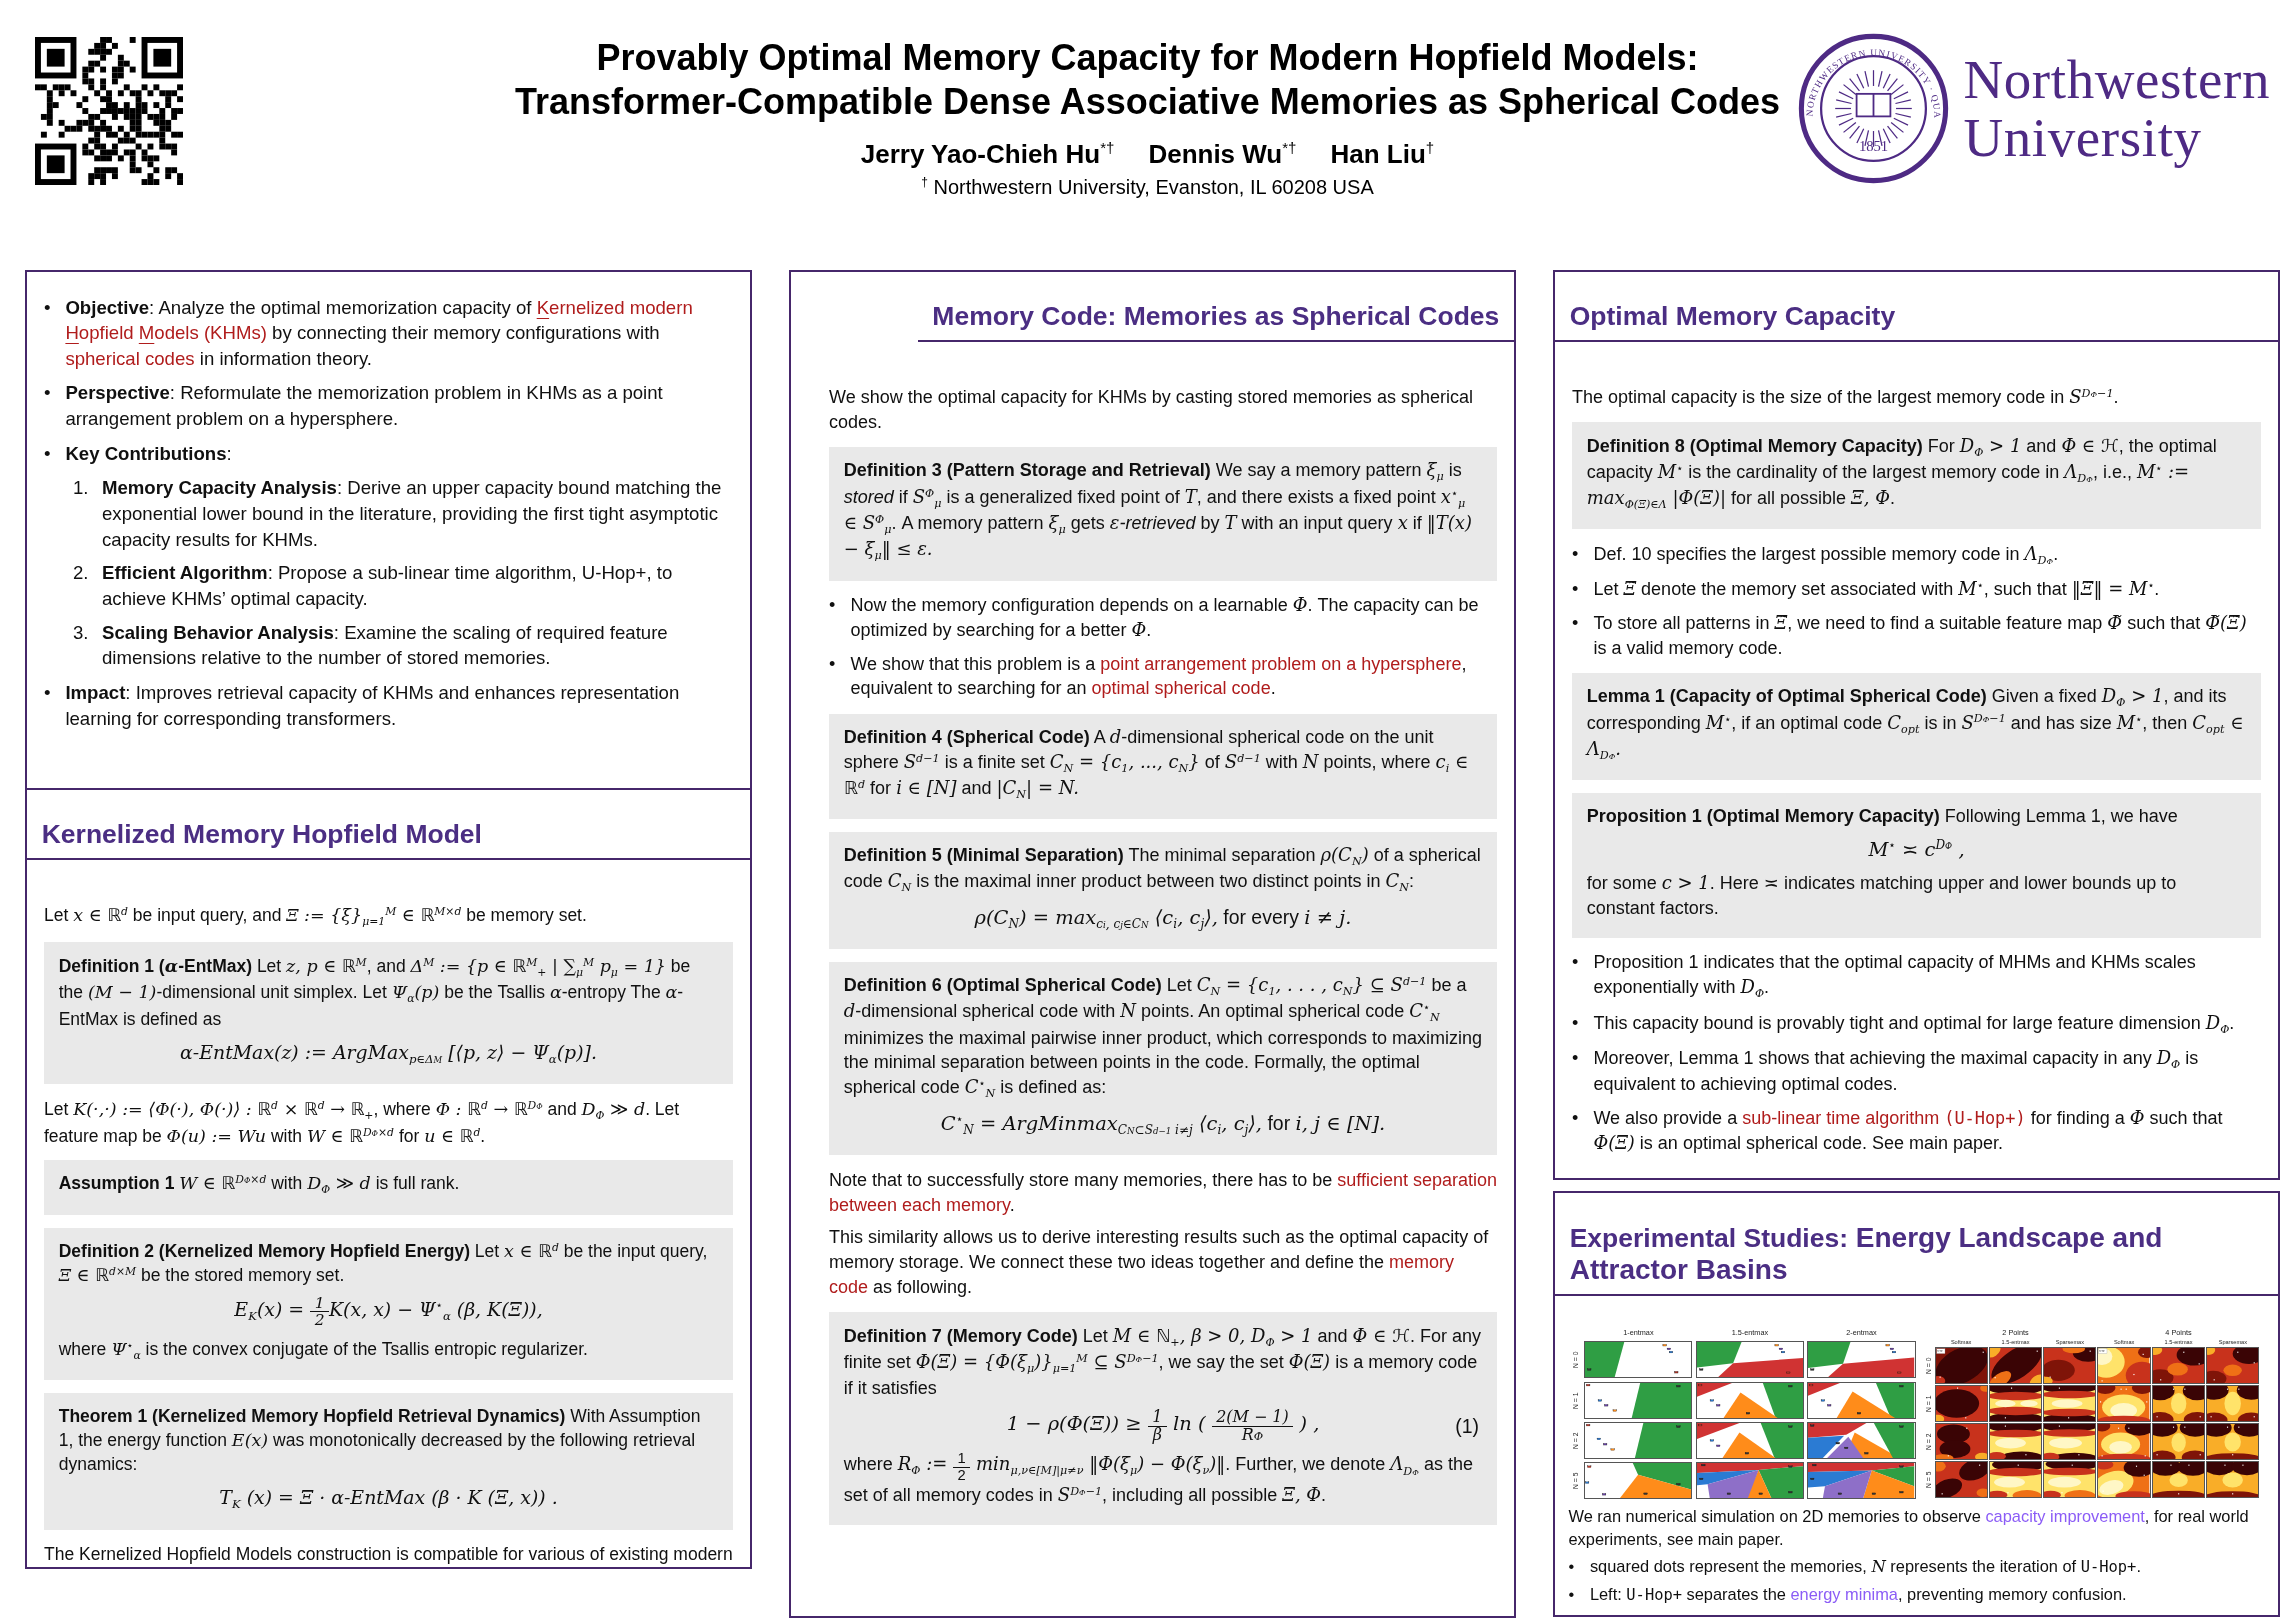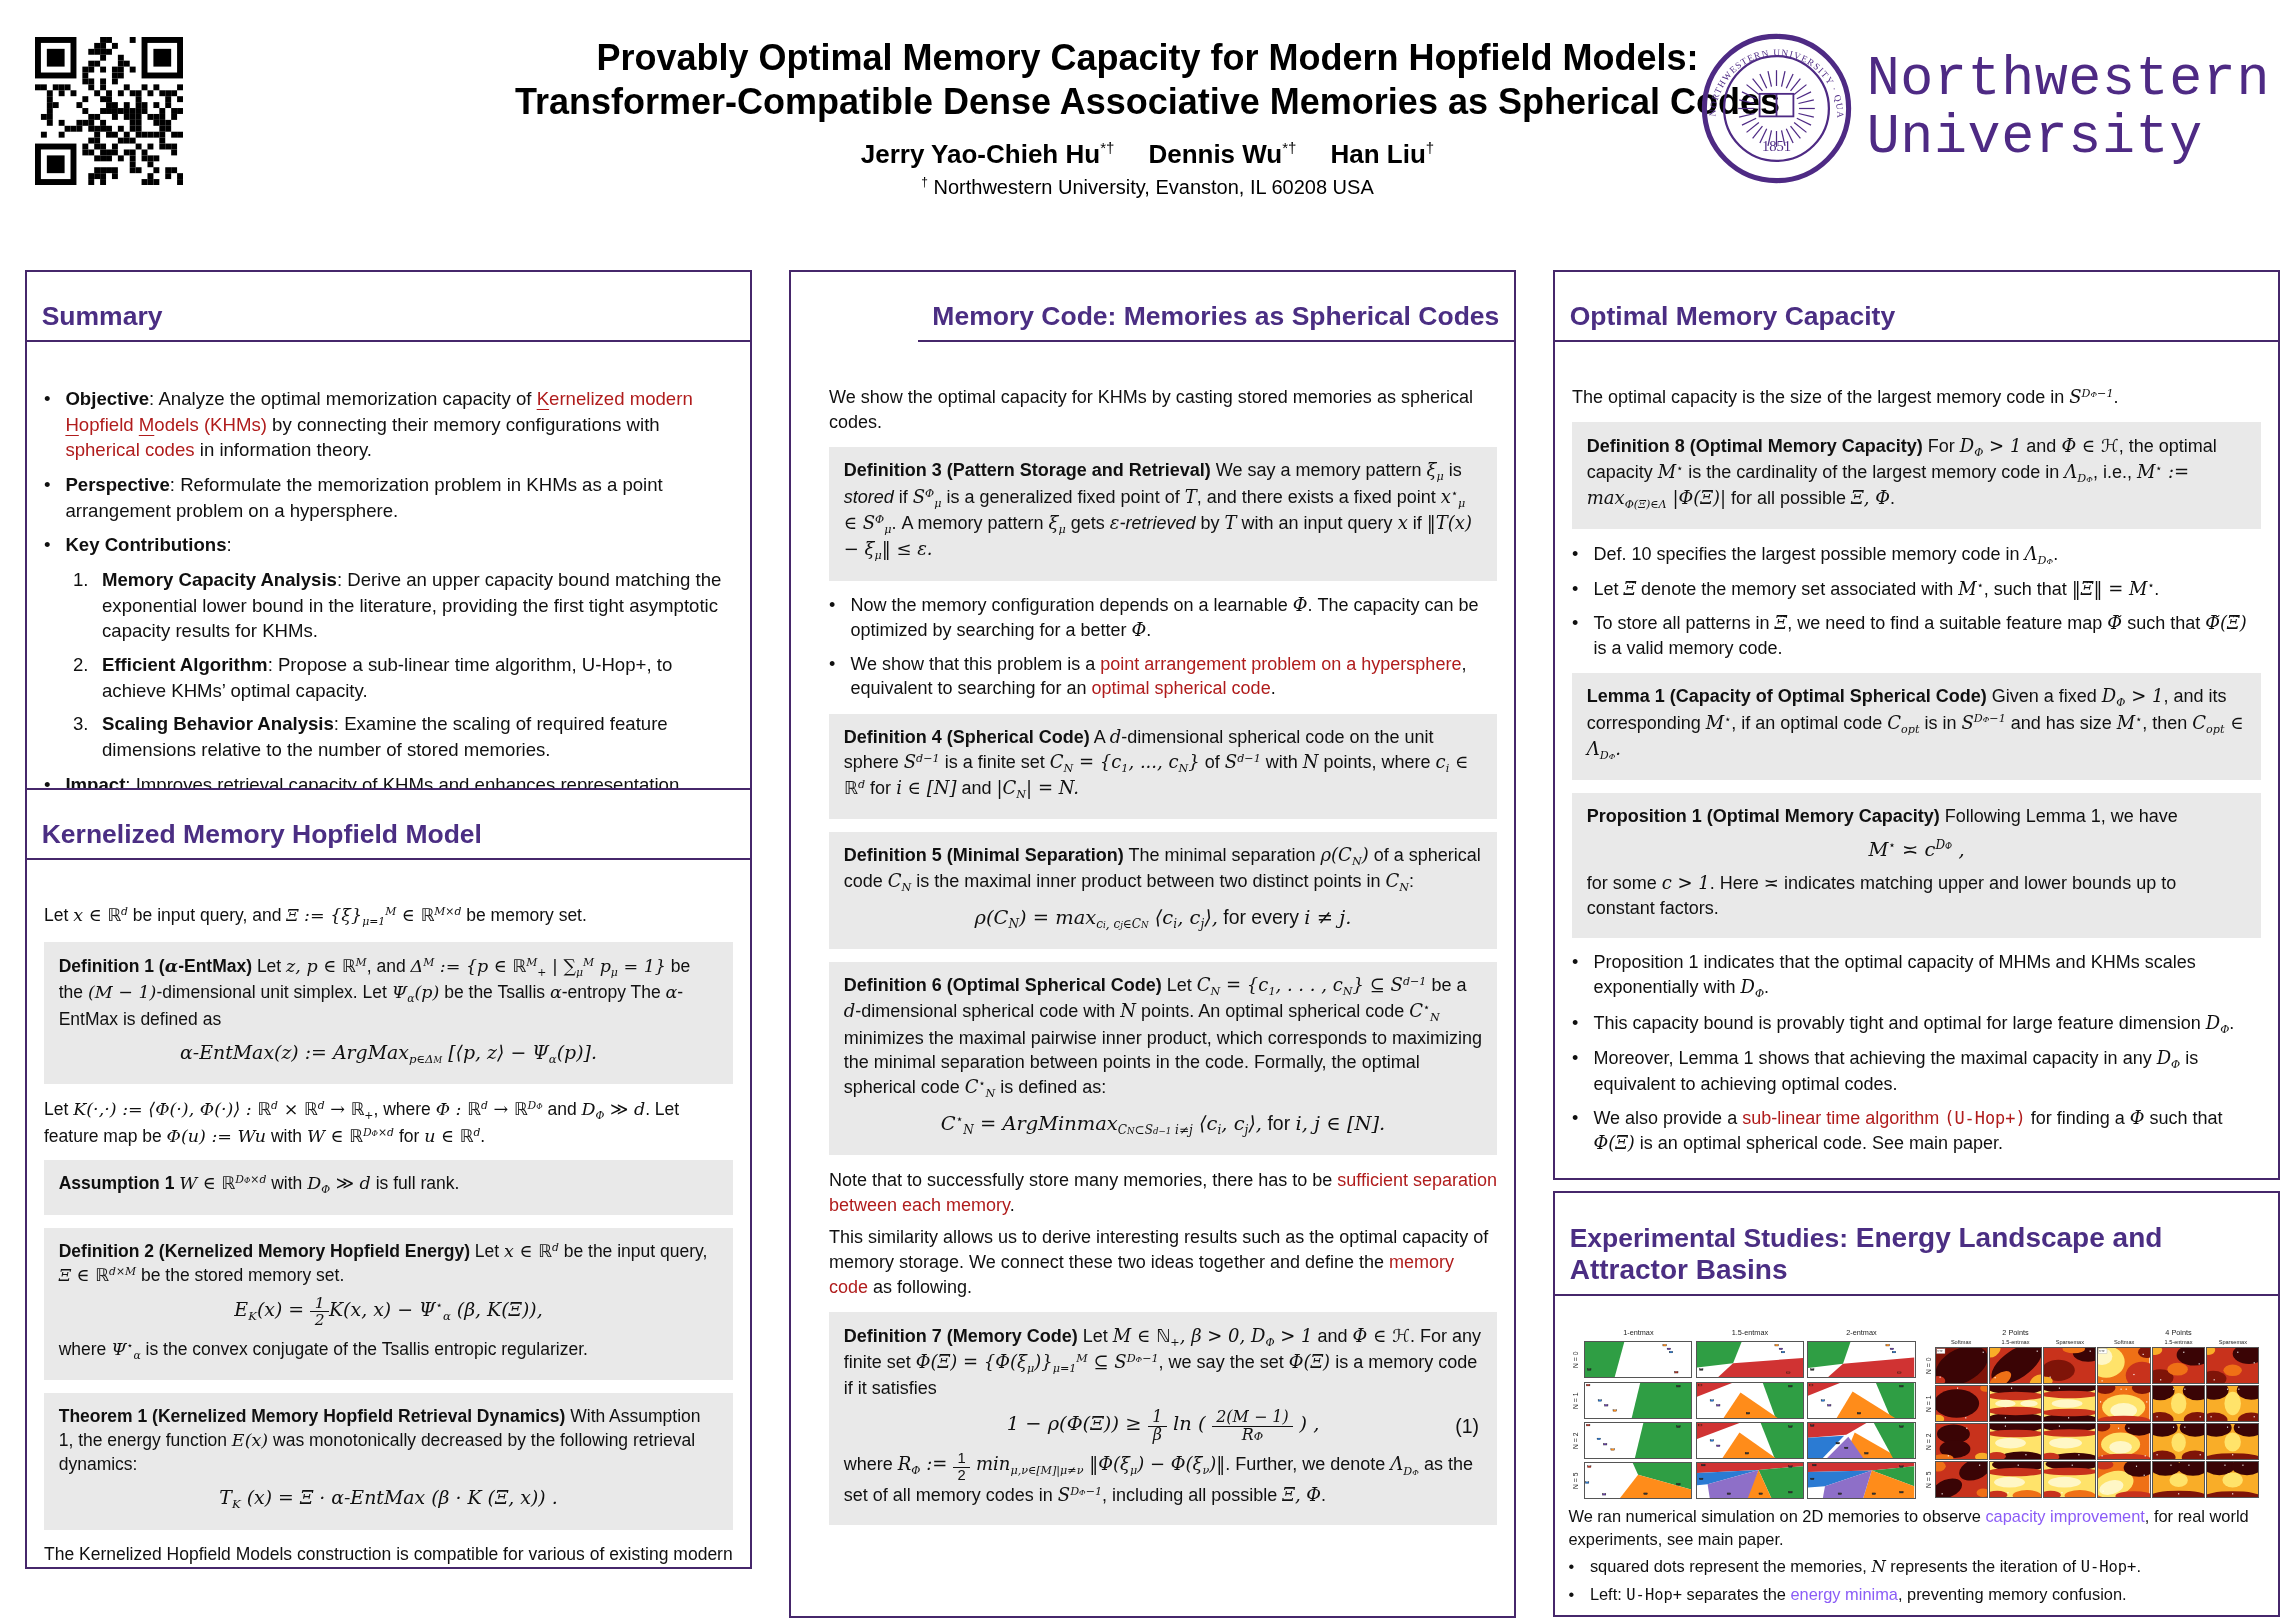--- a/index.html
+++ b/index.html
@@ -8,21 +8,21 @@
   
   .qr{position:absolute;left:35px;top:37px;width:148px;height:148px;}
   .title-wrap{position:absolute;left:50%;top:36px;transform:translateX(-50%);width:1556px;text-align:center;}
   .title{font-weight:700;font-size:36px;line-height:1.22;color:#000;}
   .authors{margin-top:14.7px;font-size:26px;font-weight:700;color:#000;}
   .authors .aname{margin:0 17px;}
   .authors sup{font-weight:400;font-size:58%;}
   .affil{margin-top:5.6px;font-size:20px;color:#000;}
   .affil sup{font-size:60%;}
   .logo{position:absolute;right:25px;top:33px;display:flex;align-items:center;gap:14.7px;}
-  .wordmark{font-family:Liberation Mono, monospace;color:#4e2a84;font-size:55px;line-height:1.04;letter-spacing:0.6px;}
+  .wordmark{font-family:Liberation Serif, serif;color:#4e2a84;font-size:55px;line-height:1.04;letter-spacing:0.6px;}
 
   
   .panel{position:absolute;border:2.8px solid #46276b;background:#fff;display:flex;flex-direction:column;box-sizing:border-box;}
   .panel-title{border-bottom:2.8px solid #46276b;color:#4b2e83;font-weight:700;font-size:26.5px;padding:7.3px 14.7px;flex:0 0 auto;}
   .panel-title .sub{font-size:28px;}
   .panel-body{flex:1 1 auto;overflow:hidden;padding:13.5px 17px;line-height:1.38;color:#101010;}
   #p-summary{left:25px;top:270px;width:727px;height:548px;}
   #p-summary .panel-body{font-size:18.6px;}
   #p-kmh{left:25px;top:788px;width:727px;height:781px;}
   #p-kmh .panel-body{font-size:17.5px;}
@@ -328,21 +328,20 @@
       <line x1="0" y1="-26" x2="0" y2="14" stroke="#4e2a84" stroke-width="3.2"></line>
       <text y="76" text-anchor="middle" font-size="26" fill="#4e2a84" font-family="Liberation Serif,serif">1851</text>
     </svg>
     <div class="wordmark">
       <div>Northwestern</div>
       <div>University</div>
     </div>
   </div>
 
   <section class="panel" id="p-summary">
-    <h2 class="panel-title">Summary</h2>
     <div class="panel-body">
         <div class="bullet">
           <span class="mark">•</span>
           <span class="btext"><span class="tb">Objective</span><span class="tp">: Analyze the optimal memorization capacity of </span><span class="tru">K</span><span class="tr">ernelized modern </span><span class="tru">H</span><span class="tr">opfield </span><span class="tru">M</span><span class="tr">odels (KHMs)</span><span class="tp"> by connecting their memory configurations with </span><span class="tr">spherical codes</span><span class="tp"> in information theory.</span></span>
         </div>
         <div class="bullet">
           <span class="mark">•</span>
           <span class="btext"><span class="tb">Perspective</span><span class="tp">: Reformulate the memorization problem in KHMs as a point arrangement problem on a hypersphere.</span></span>
         </div>
         <div class="bullet">

